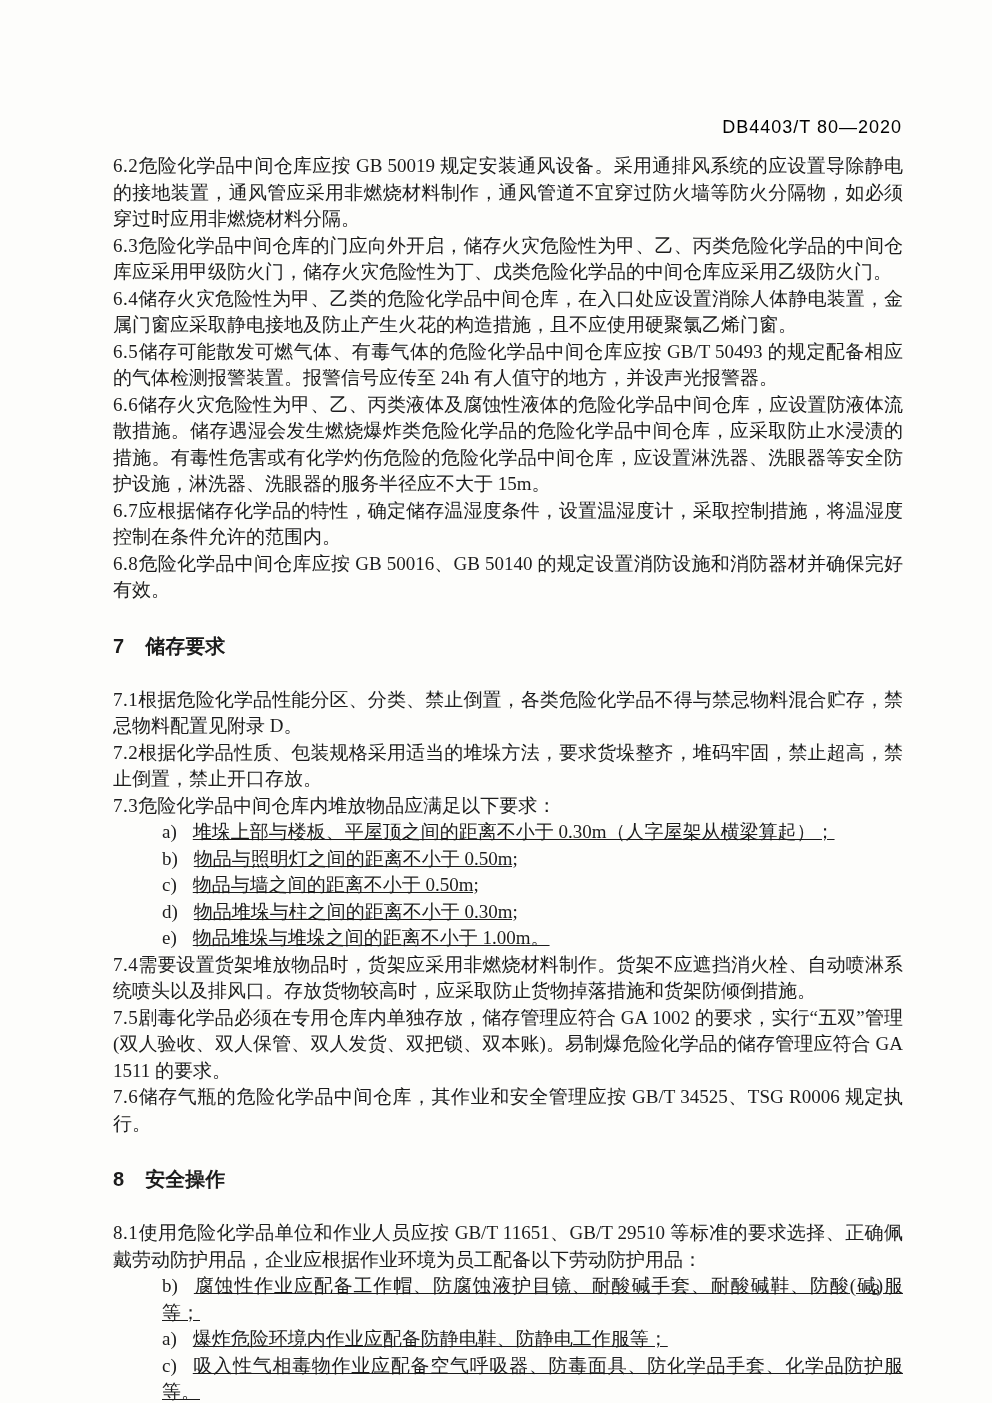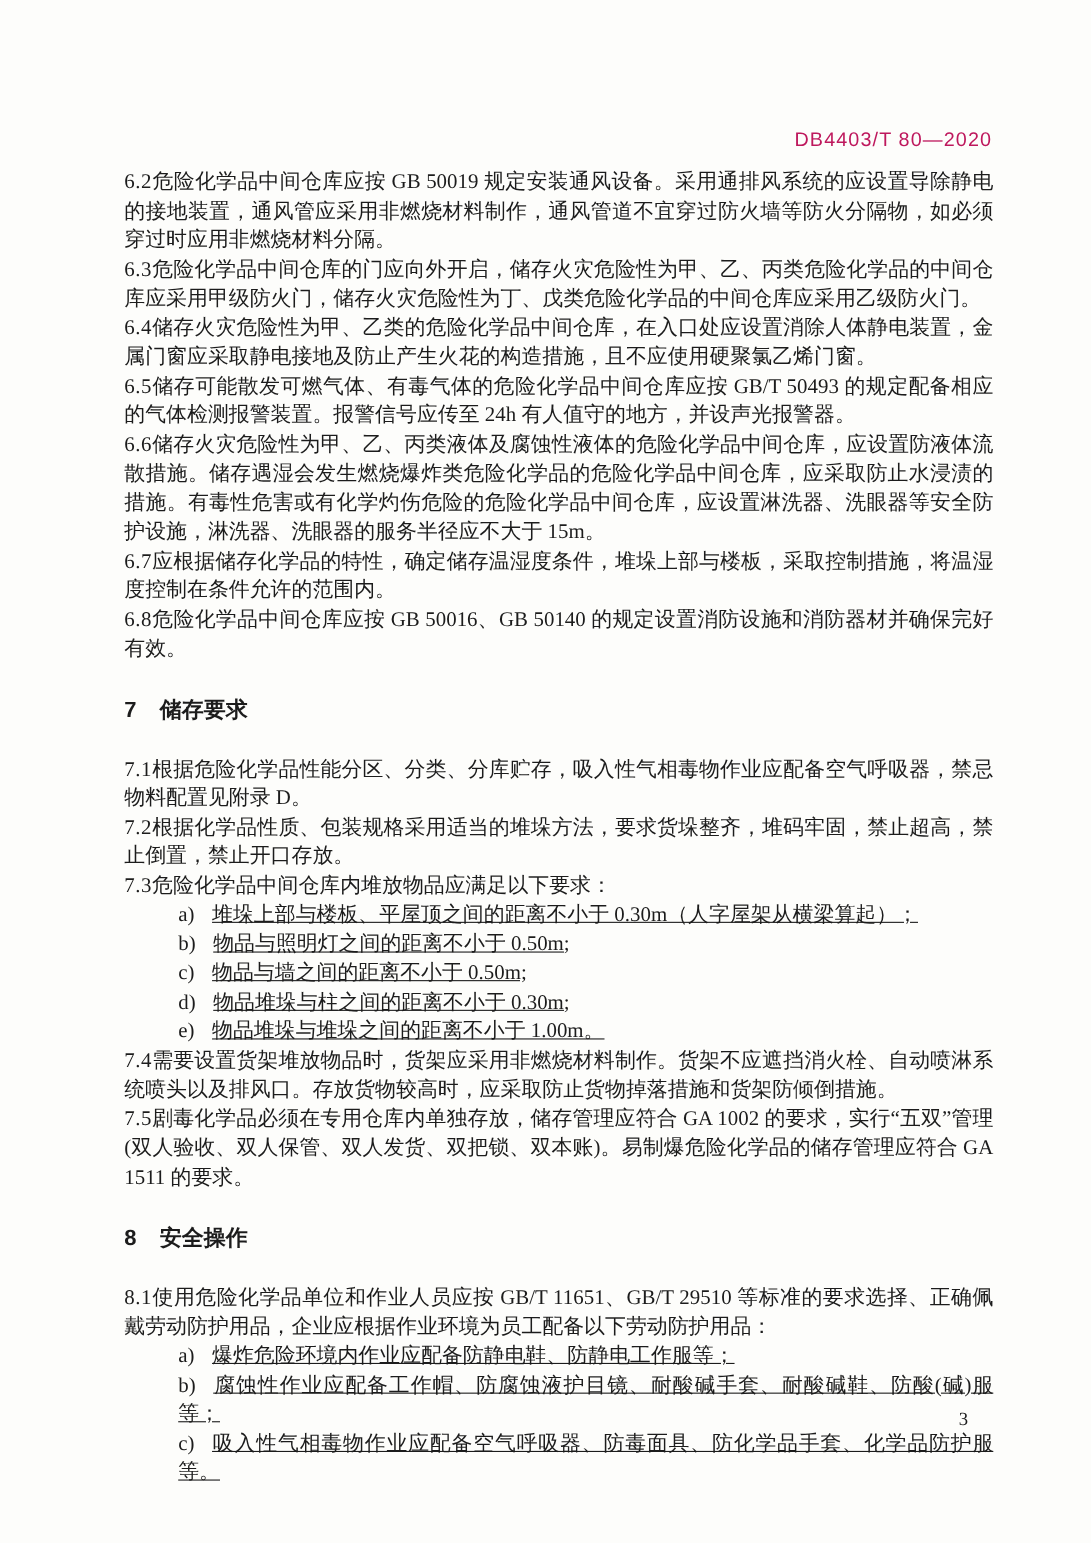--- a/index.html
+++ b/index.html
@@ -16,21 +16,21 @@
     background: #fdfdfb;
     overflow: hidden;
   }
   .doc-header {
     position: absolute;
     top: 117px;
     right: 90px;
     font-size: 18px;
     letter-spacing: 1px;
     font-family: "Liberation Sans", "DejaVu Sans", sans-serif;
-    color: #be185d;
+    color: #000000;
   }
   .content {
     position: absolute;
     top: 153px;
     left: 113px;
     width: 790px;
     font-size: 19px;
     line-height: 26.5px;
   }
   p.clause {
@@ -75,41 +75,42 @@
     <span>DB4403/T 80—2020</span>
   </div>
 
   <div class="content">
 
     <p class="clause"><span class="cnum">6.2</span><span>危险化学品中间仓库应按 GB 50019 规定安装通风设备。采用通排风系统的应设置导除静电的接地装置，通风管应采用非燃烧材料制作，通风管道不宜穿过防火墙等防火分隔物，如必须穿过时应用非燃烧材料分隔。</span></p>
     <p class="clause"><span class="cnum">6.3</span><span>危险化学品中间仓库的门应向外开启，储存火灾危险性为甲、乙、丙类危险化学品的中间仓库应采用甲级防火门，储存火灾危险性为丁、戊类危险化学品的中间仓库应采用乙级防火门。</span></p>
     <p class="clause"><span class="cnum">6.4</span><span>储存火灾危险性为甲、乙类的危险化学品中间仓库，在入口处应设置消除人体静电装置，金属门窗应采取静电接地及防止产生火花的构造措施，且不应使用硬聚氯乙烯门窗。</span></p>
     <p class="clause"><span class="cnum">6.5</span><span>储存可能散发可燃气体、有毒气体的危险化学品中间仓库应按 GB/T 50493 的规定配备相应的气体检测报警装置。报警信号应传至 24h 有人值守的地方，并设声光报警器。</span></p>
     <p class="clause"><span class="cnum">6.6</span><span>储存火灾危险性为甲、乙、丙类液体及腐蚀性液体的危险化学品中间仓库，应设置防液体流散措施。储存遇湿会发生燃烧爆炸类危险化学品的危险化学品中间仓库，应采取防止水浸渍的措施。有毒性危害或有化学灼伤危险的危险化学品中间仓库，应设置淋洗器、洗眼器等安全防护设施，淋洗器、洗眼器的服务半径应不大于 15m。</span></p>
-    <p class="clause"><span class="cnum">6.7</span><span>应根据储存化学品的特性，确定储存温湿度条件，堆垛上部与楼板，采取控制措施，将温湿度控制在条件允许的范围内。</span></p>
+    <p class="clause"><span class="cnum">6.7</span><span>应根据储存化学品的特性，确定储存温湿度条件，设置温湿度计，采取控制措施，将温湿度控制在条件允许的范围内。</span></p>
     <p class="clause"><span class="cnum">6.8</span><span>危险化学品中间仓库应按 GB 50016、GB 50140 的规定设置消防设施和消防器材并确保完好有效。</span></p>
 
     <h2 class="sec-heading"><span class="hnum">7</span><span>储存要求</span></h2>
 
-    <p class="clause"><span class="cnum">7.1</span><span>根据危险化学品性能分区、分类、分库贮存，吸入性气相毒物作业应配备空气呼吸器，禁忌物料配置见附录 D。</span></p>
+    <p class="clause"><span class="cnum">7.1</span><span>根据危险化学品性能分区、分类、禁止倒置，各类危险化学品不得与禁忌物料混合贮存，禁忌物料配置见附录 D。</span></p>
     <p class="clause"><span class="cnum">7.2</span><span>根据化学品性质、包装规格采用适当的堆垛方法，要求货垛整齐，堆码牢固，禁止超高，禁止倒置，禁止开口存放。</span></p>
     <p class="clause"><span class="cnum">7.3</span><span>危险化学品中间仓库内堆放物品应满足以下要求：</span></p>
     <p class="list-item"><span class="llabel">a)</span><span>堆垛上部与楼板、平屋顶之间的距离不小于 0.30m（人字屋架从横梁算起）；</span></p>
     <p class="list-item"><span class="llabel">b)</span><span>物品与照明灯之间的距离不小于 0.50m;</span></p>
     <p class="list-item"><span class="llabel">c)</span><span>物品与墙之间的距离不小于 0.50m;</span></p>
     <p class="list-item"><span class="llabel">d)</span><span>物品堆垛与柱之间的距离不小于 0.30m;</span></p>
     <p class="list-item"><span class="llabel">e)</span><span>物品堆垛与堆垛之间的距离不小于 1.00m。</span></p>
     <p class="clause"><span class="cnum">7.4</span><span>需要设置货架堆放物品时，货架应采用非燃烧材料制作。货架不应遮挡消火栓、自动喷淋系统喷头以及排风口。存放货物较高时，应采取防止货物掉落措施和货架防倾倒措施。</span></p>
     <p class="clause"><span class="cnum">7.5</span><span>剧毒化学品必须在专用仓库内单独存放，储存管理应符合 GA 1002 的要求，实行“五双”管理(双人验收、双人保管、双人发货、双把锁、双本账)。易制爆危险化学品的储存管理应符合 GA 1511 的要求。</span></p>
+    <p class="clause"><span class="cnum">7.6</span><span>储存气瓶的危险化学品中间仓库，其作业和安全管理应按 GB/T 34525、TSG R0006 规定执行。</span></p>
 
     <h2 class="sec-heading"><span class="hnum">8</span><span>安全操作</span></h2>
 
     <p class="clause"><span class="cnum">8.1</span><span>使用危险化学品单位和作业人员应按 GB/T 11651、GB/T 29510 等标准的要求选择、正确佩戴劳动防护用品，企业应根据作业环境为员工配备以下劳动防护用品：</span></p>
+    <p class="list-item"><span class="llabel">b)</span><span>腐蚀性作业应配备工作帽、防腐蚀液护目镜、耐酸碱手套、耐酸碱鞋、防酸(碱)服等；</span></p>
     <p class="list-item"><span class="llabel">a)</span><span>爆炸危险环境内作业应配备防静电鞋、防静电工作服等；</span></p>
-    <p class="list-item"><span class="llabel">b)</span><span>腐蚀性作业应配备工作帽、防腐蚀液护目镜、耐酸碱手套、耐酸碱鞋、防酸(碱)服等；</span></p>
     <p class="list-item"><span class="llabel">c)</span><span>吸入性气相毒物作业应配备空气呼吸器、防毒面具、防化学品手套、化学品防护服等。</span></p>
 
   </div>
 
   <div class="page-footer">
     <span>3</span>
   </div>
 
 </div>
 

